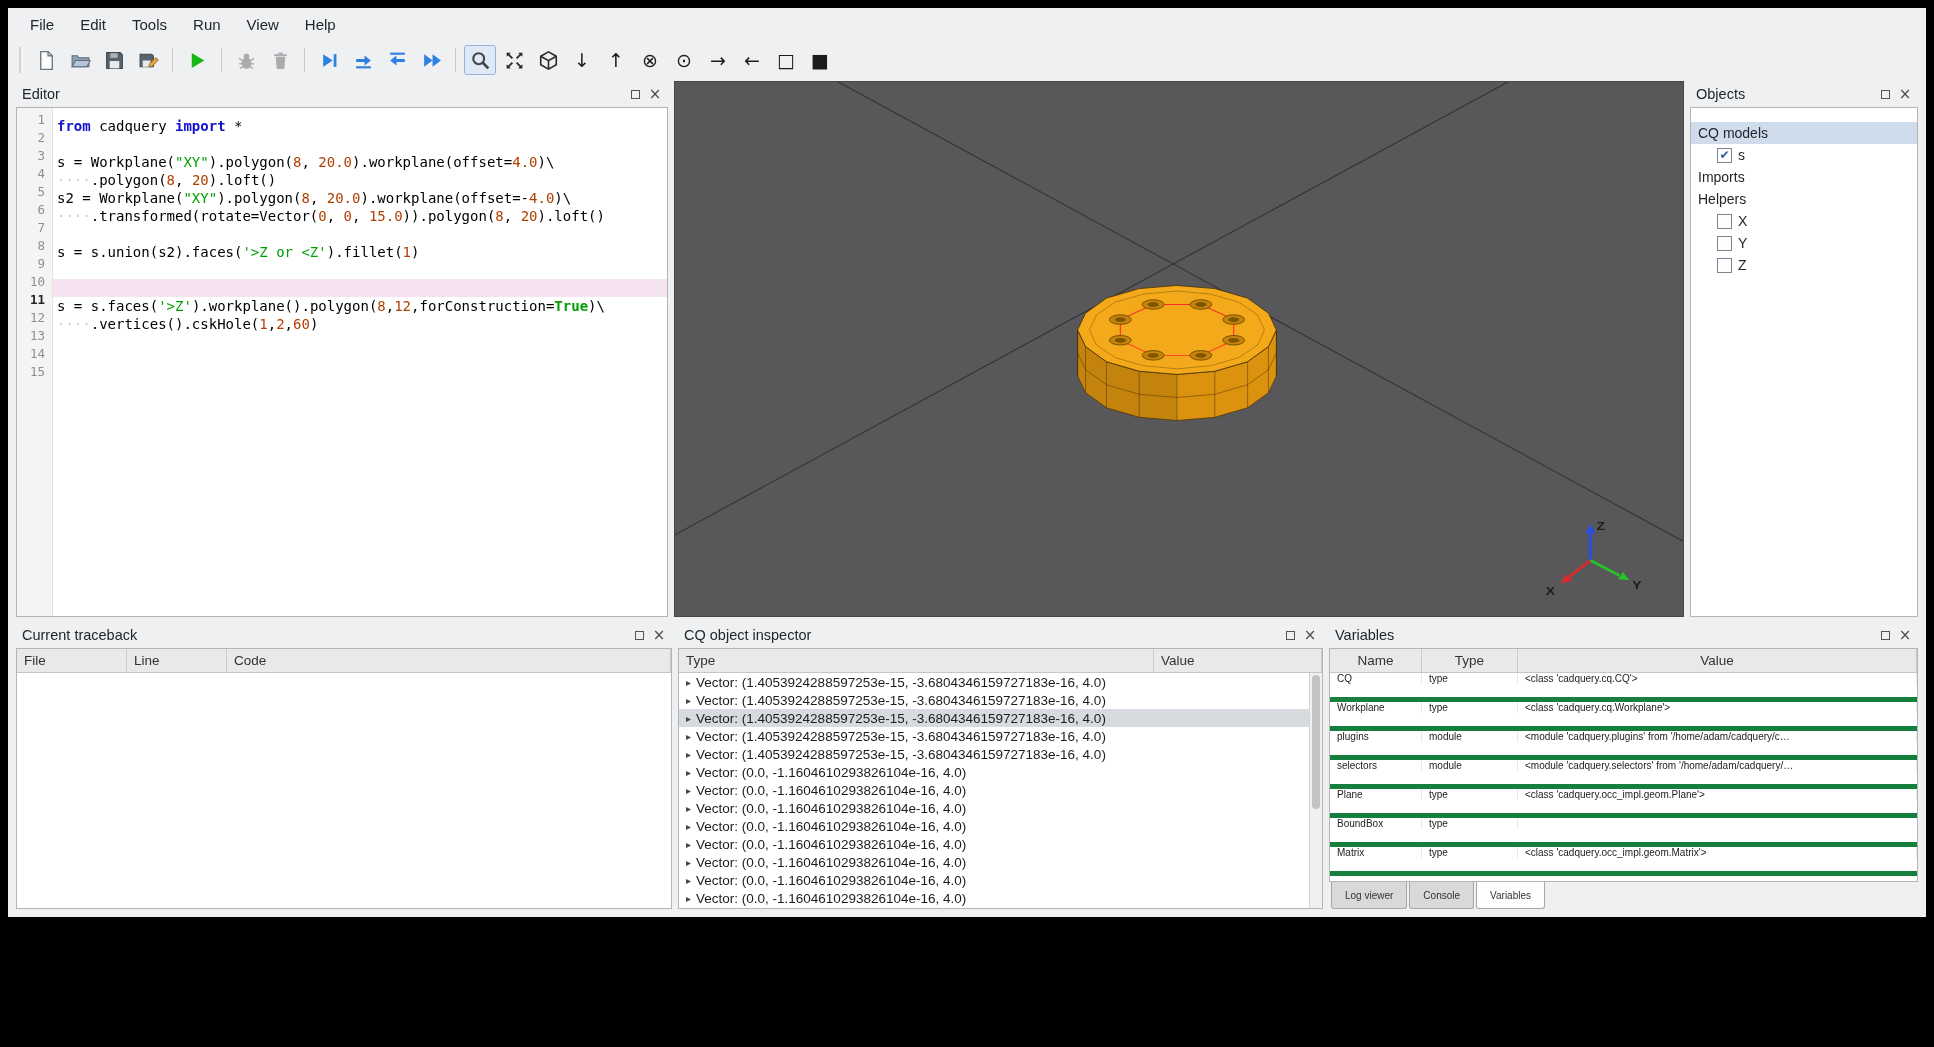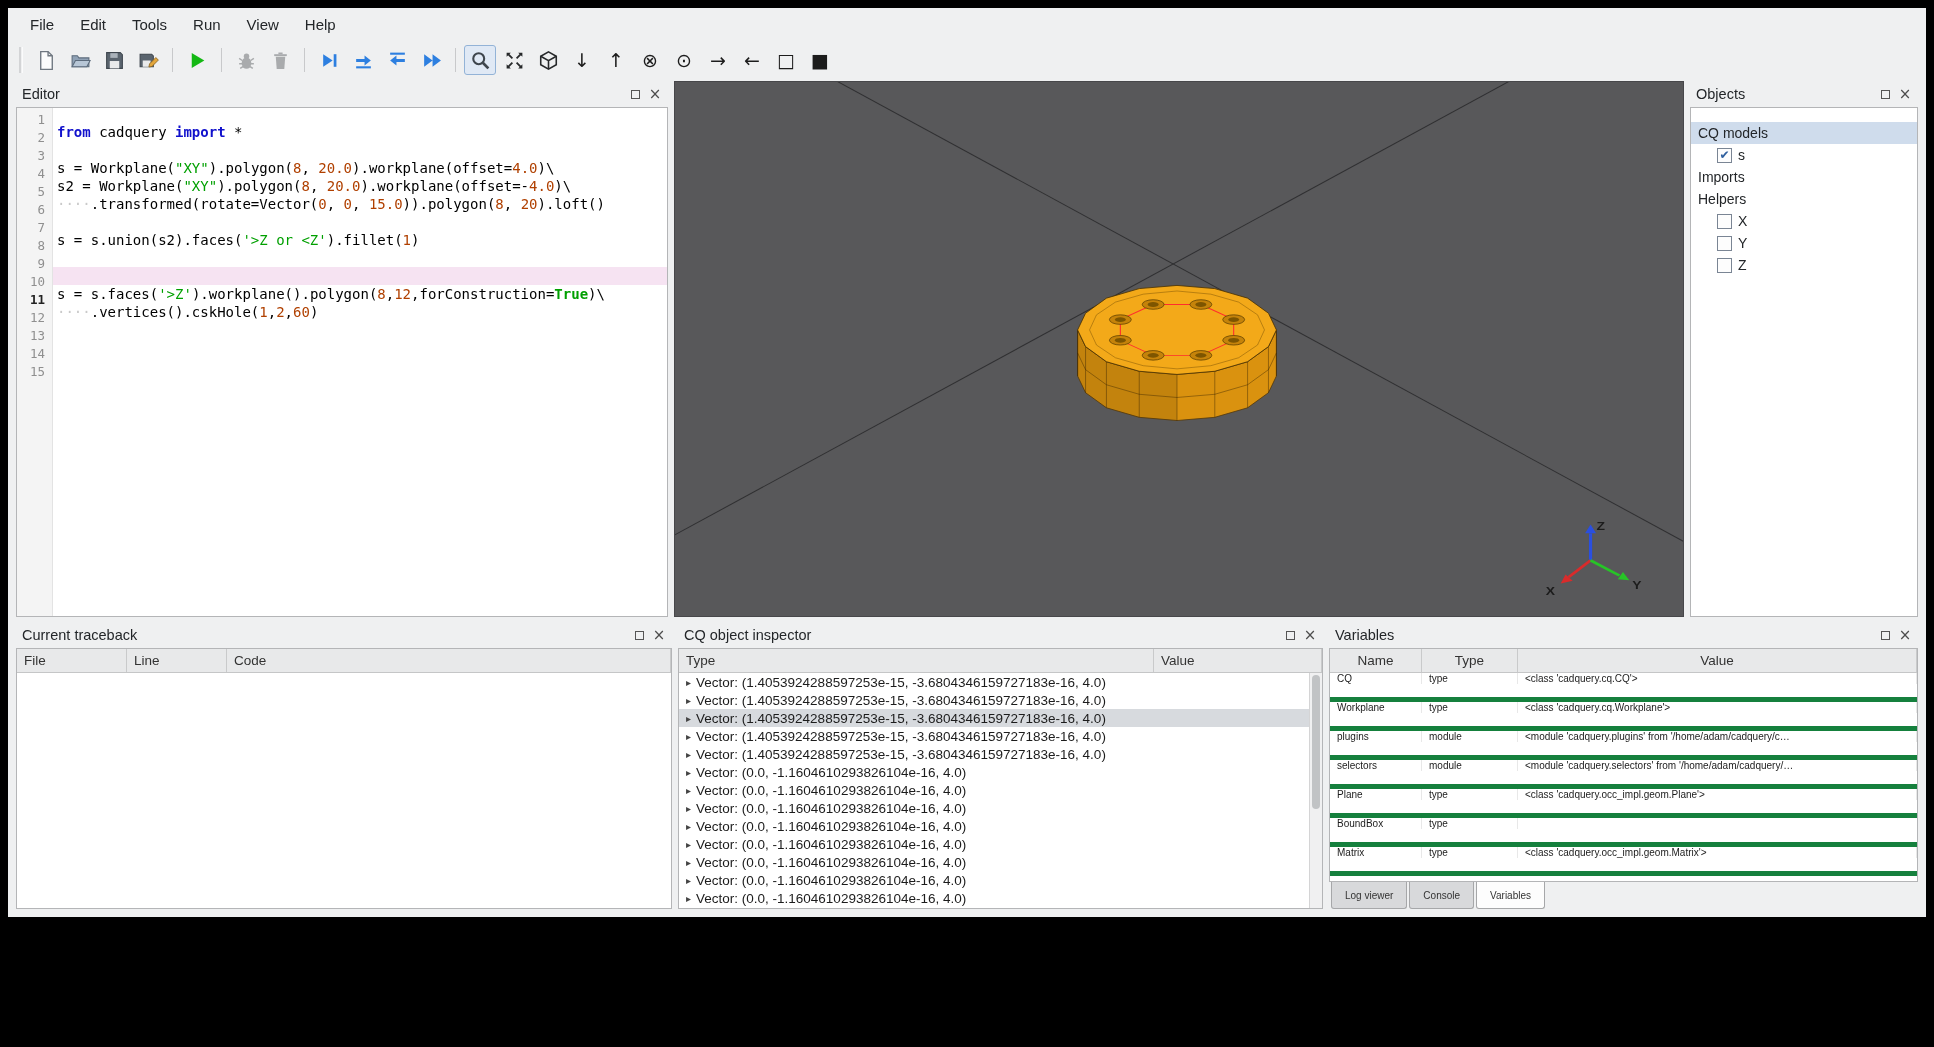--- a/index.html
+++ b/index.html
@@ -31,21 +31,21 @@
 .title-text{padding-left:3px}
 .spacer{flex:1}
 .dock-btn{width:20px;height:20px;display:flex;align-items:center;justify-content:center;color:#4d4d4d;font-size:15px;font-family:"DejaVu Sans",sans-serif}
 .undock-box{width:9px;height:9px;border:1.4px solid #555;display:inline-block}
 .panel-body{flex:1;background:#fff;border:1px solid #b4b5b7;overflow:hidden;position:relative}
 
 .editor-body{display:flex;font-family:"DejaVu Sans Mono","Liberation Mono",monospace;font-size:14px}
 .gutter-col{width:36px;background:#f4f4f4;border-right:1px solid #e3e3e3;padding-top:3px;flex:none}
 .gut-num{height:18px;line-height:18px;text-align:right;padding-right:7px;font-size:12.5px;color:#8f8f8f}
 .gut-num.current{color:#222;font-weight:bold}
-.code-col{flex:1;padding-top:15px;min-width:0}
+.code-col{flex:1;padding-top:9px;min-width:0}
 .ed-line{height:18px;line-height:18px;white-space:pre;padding-left:4px}
 .ed-line.current{background:#f6e3f2}
 .tk-kw{color:#1111cc;font-weight:bold}
 .tk-str{color:#00a000}
 .tk-num{color:#b04000}
 .tk-bool{color:#00a000;font-weight:bold}
 .tk-ws{color:#c9c9c9}
 .tk-txt{color:#000}
 
 .viewport{flex:1;background:#58585a;position:relative;border:1px solid #47474a;min-width:0}
@@ -290,20 +290,21 @@
             <div class="gut-num current">11</div>
             <div class="gut-num">12</div>
             <div class="gut-num">13</div>
             <div class="gut-num">14</div>
             <div class="gut-num">15</div>
           </div>
         <div class="code-col">
             <div class="ed-line"><span class="tk-kw">from</span><span class="tk-txt"> cadquery </span><span class="tk-kw">import</span><span class="tk-txt"> *</span></div>
             <div class="ed-line"></div>
             <div class="ed-line"><span class="tk-txt">s = Workplane(</span><span class="tk-str">"XY"</span><span class="tk-txt">).polygon(</span><span class="tk-num">8</span><span class="tk-txt">, </span><span class="tk-num">20.0</span><span class="tk-txt">).workplane(offset=</span><span class="tk-num">4.0</span><span class="tk-txt">)\</span></div>
+            <div class="ed-line"><span class="tk-ws">····</span><span class="tk-txt">.polygon(</span><span class="tk-num">8</span><span class="tk-txt">, </span><span class="tk-num">20</span><span class="tk-txt">).loft()</span></div>
             <div class="ed-line"><span class="tk-txt">s2 = Workplane(</span><span class="tk-str">"XY"</span><span class="tk-txt">).polygon(</span><span class="tk-num">8</span><span class="tk-txt">, </span><span class="tk-num">20.0</span><span class="tk-txt">).workplane(offset=-</span><span class="tk-num">4.0</span><span class="tk-txt">)\</span></div>
             <div class="ed-line"><span class="tk-ws">····</span><span class="tk-txt">.transformed(rotate=Vector(</span><span class="tk-num">0</span><span class="tk-txt">, </span><span class="tk-num">0</span><span class="tk-txt">, </span><span class="tk-num">15.0</span><span class="tk-txt">)).polygon(</span><span class="tk-num">8</span><span class="tk-txt">, </span><span class="tk-num">20</span><span class="tk-txt">).loft()</span></div>
             <div class="ed-line"></div>
             <div class="ed-line"><span class="tk-txt">s = s.union(s2).faces(</span><span class="tk-str">'&gt;Z or &lt;Z'</span><span class="tk-txt">).fillet(</span><span class="tk-num">1</span><span class="tk-txt">)</span></div>
             <div class="ed-line"></div>
             <div class="ed-line current"></div>
             <div class="ed-line"><span class="tk-txt">s = s.faces(</span><span class="tk-str">'&gt;Z'</span><span class="tk-txt">).workplane().polygon(</span><span class="tk-num">8</span><span class="tk-txt">,</span><span class="tk-num">12</span><span class="tk-txt">,forConstruction=</span><span class="tk-bool">True</span><span class="tk-txt">)\</span></div>
             <div class="ed-line"><span class="tk-ws">····</span><span class="tk-txt">.vertices().cskHole(</span><span class="tk-num">1</span><span class="tk-txt">,</span><span class="tk-num">2</span><span class="tk-txt">,</span><span class="tk-num">60</span><span class="tk-txt">)</span></div>
             <div class="ed-line"></div>
             <div class="ed-line"></div>

